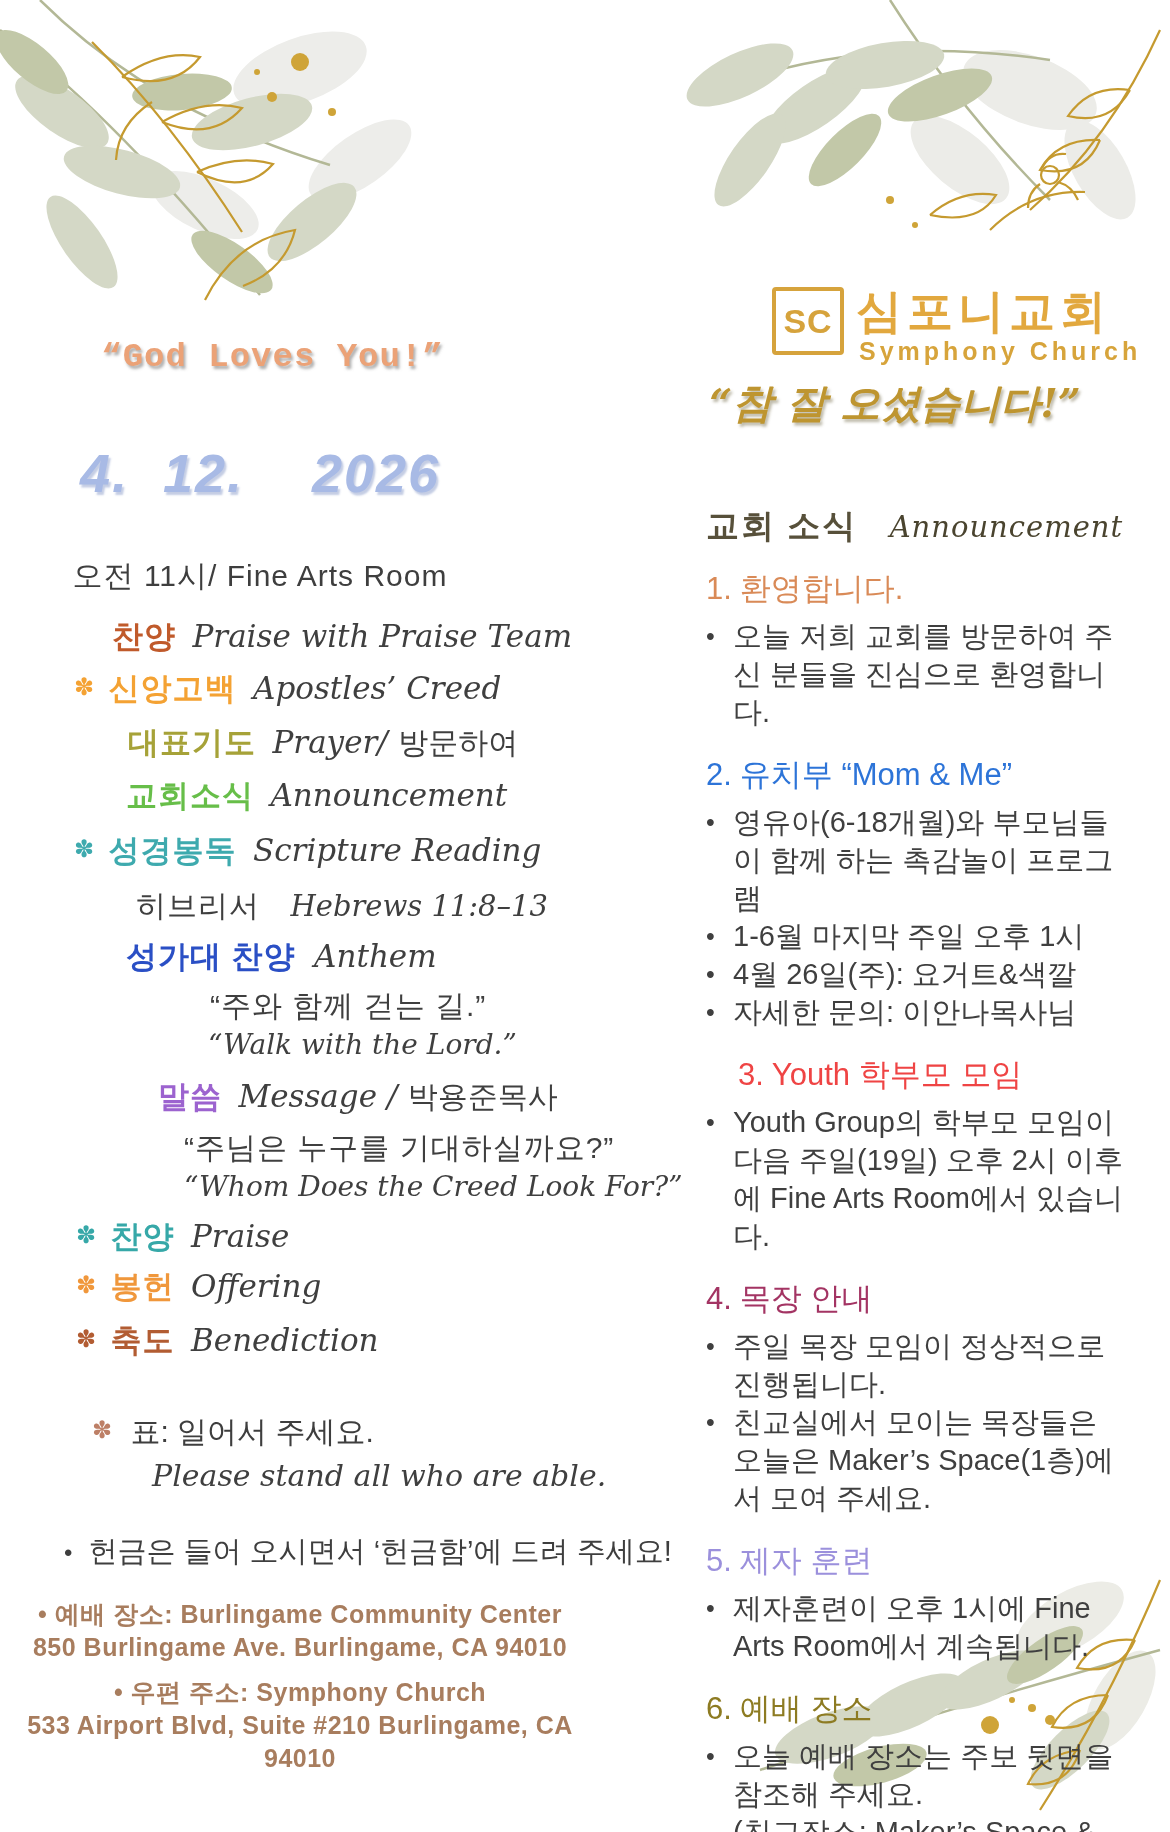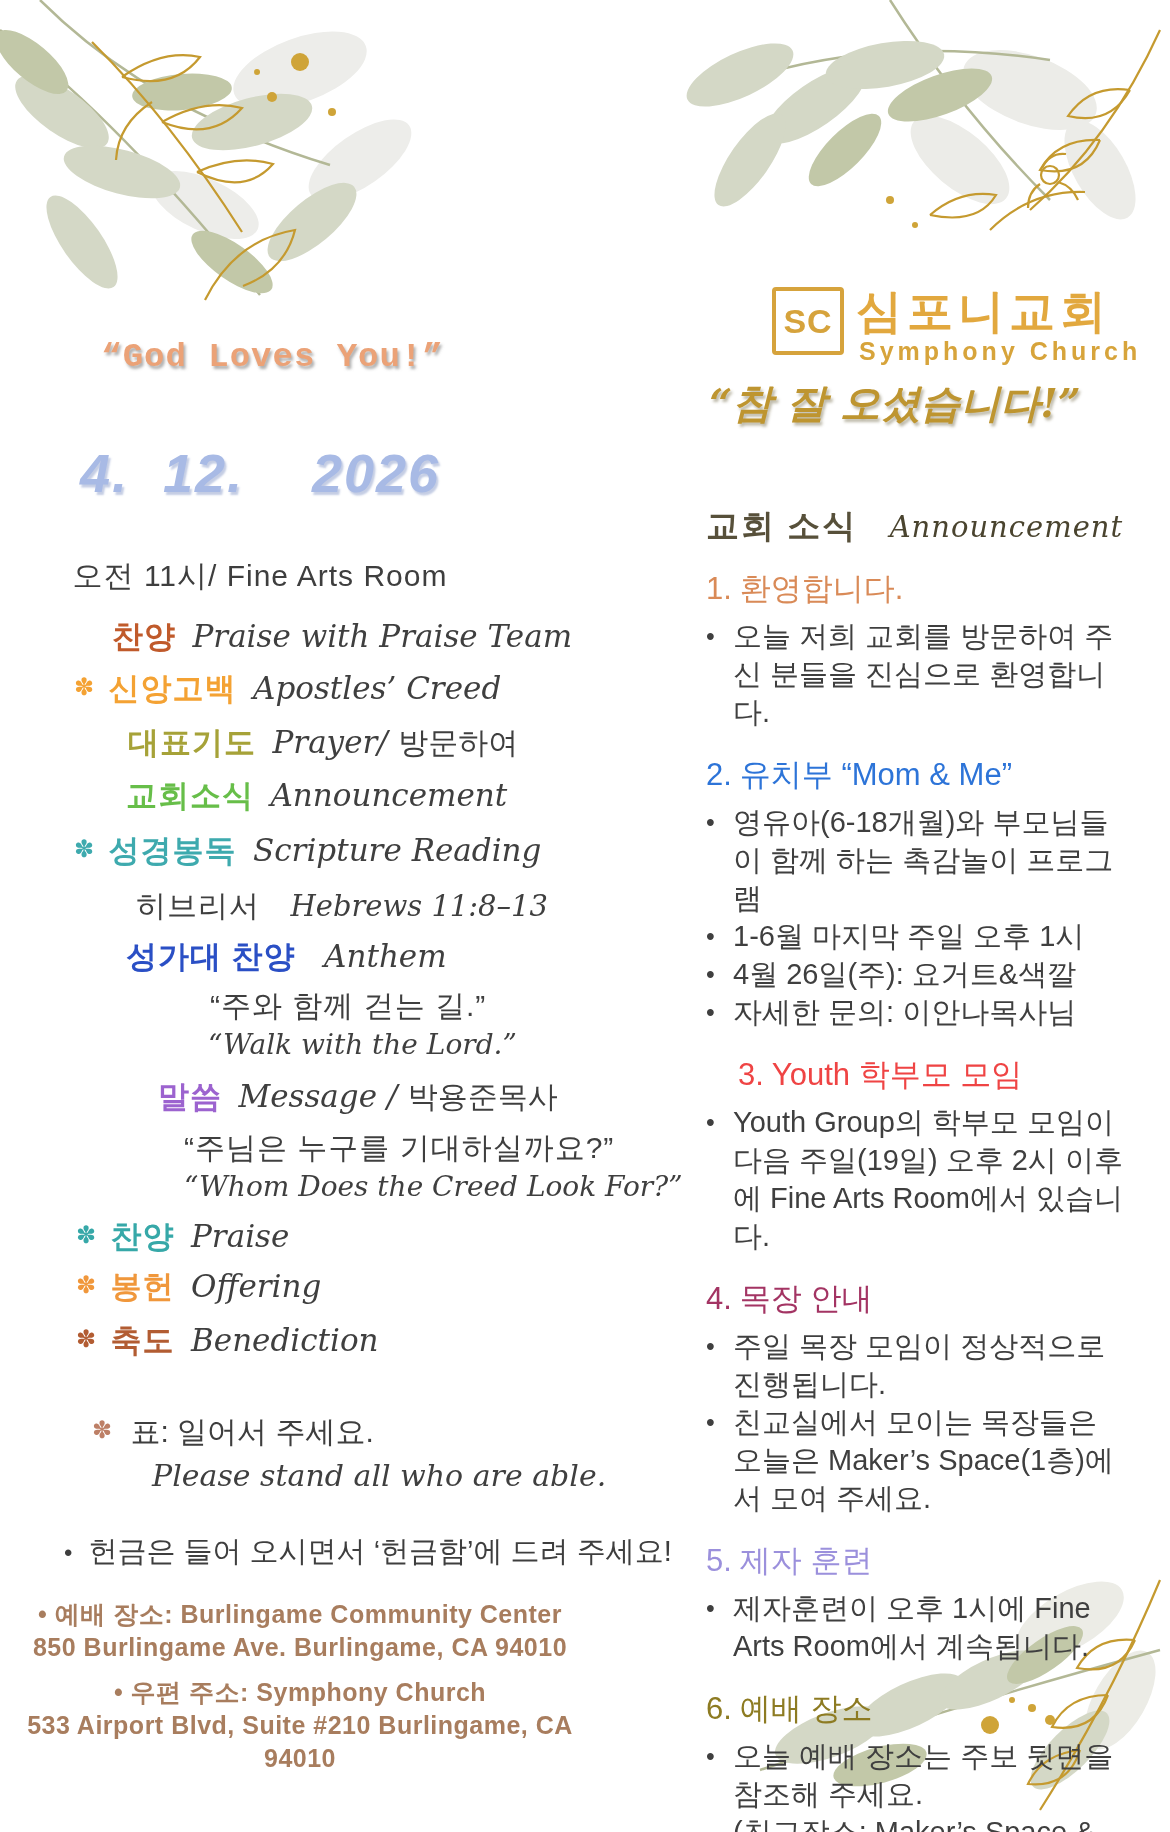--- a/index.html
+++ b/index.html
@@ -224,21 +224,21 @@
     <span class="ast c-scripture">✽</span>
     <span class="kr-label c-scripture">성경봉독</span>
     <span class="en-it" style="margin-left:12px;">Scripture Reading</span>
   </div>
   <div class="wrow" style="left:136px; top:886px;">
     <span class="kr-sub">히브리서</span>
     <span class="en-it" style="margin-left:26px; font-size:29px;">Hebrews  11:8–13</span>
   </div>
   <div class="wrow" style="left:126px; top:936px;">
     <span class="kr-label c-anthem">성가대 찬양</span>
-    <span class="en-it" style="margin-left:24px;">Anthem</span>
+    <span class="en-it" style="margin-left:14px;">Anthem</span>
   </div>
   <div class="wrow" style="left:210px; top:986px;">
     <span class="kr-sub">“주와 함께 걷는 길.”</span>
   </div>
   <div class="wrow" style="left:208px; top:1028px;">
     <span class="en-sub">“Walk with the Lord.”</span>
   </div>
   <div class="wrow" style="left:158px; top:1076px;">
     <span class="kr-label c-message">말씀</span>
     <span class="en-it" style="margin-left:12px;">Message /</span>

